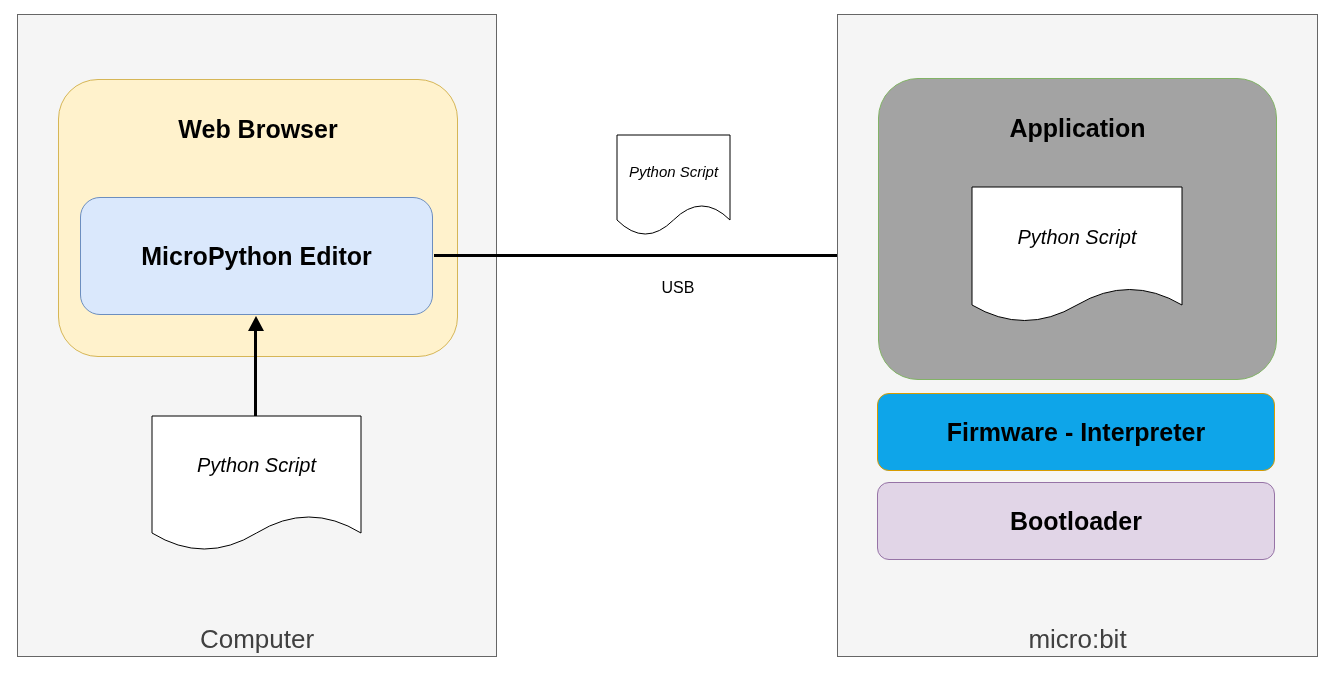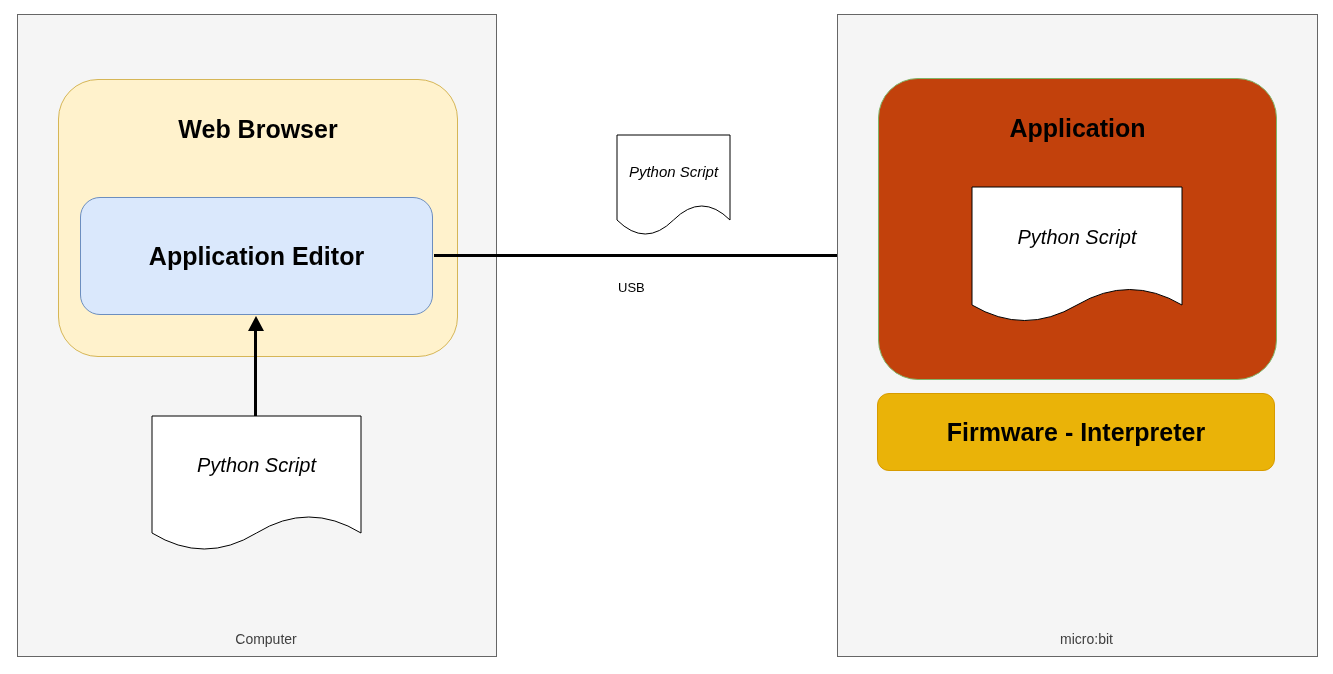--- a/index.html
+++ b/index.html
@@ -20,49 +20,49 @@
     position: absolute;
     background: #f5f5f5;
     border: 1px solid #666666;
     box-sizing: border-box;
   }
   #computer-container { left: 17px; top: 14px; width: 480px; height: 643px; }
   #microbit-container { left: 837px; top: 14px; width: 481px; height: 643px; }
   .container-label {
     position: absolute;
     bottom: 5px;
-    left: 9px;
+    left: 0;
     width: 100%;
     text-align: center;
-    font-size: 14px;
+    font-size: 26px;
     line-height: 24px;
     color: #404040;
   }
 
   
   .rounded-box {
     position: absolute;
     box-sizing: border-box;
   }
   #web-browser-box {
     left: 58px; top: 79px; width: 400px; height: 278px;
     background: #fff2cc; border: 1px solid #d6b656; border-radius: 40px;
   }
   #micropython-editor-box {
     left: 80px; top: 197px; width: 353px; height: 118px;
     background: #dae8fc; border: 1px solid #6c8ebf; border-radius: 20px;
     display: flex; align-items: center; justify-content: center;
   }
   #application-box {
     left: 878px; top: 78px; width: 399px; height: 302px;
-    background: #c2410c; border: 1px solid #82b366; border-radius: 40px;
+    background: #a3a3a3; border: 1px solid #82b366; border-radius: 40px;
   }
   #firmware-box {
     left: 877px; top: 393px; width: 398px; height: 78px;
-    background: #eab308; border: 1px solid #d79b00; border-radius: 12px;
+    background: #0ea5e9; border: 1px solid #d79b00; border-radius: 12px;
     display: flex; align-items: center; justify-content: center;
   }
   #bootloader-box {
     left: 877px; top: 482px; width: 398px; height: 78px;
     background: #e1d5e7; border: 1px solid #9673a6; border-radius: 12px;
     display: flex; align-items: center; justify-content: center;
   }
   .box-title {
     font-size: 25px;
     font-weight: bold;
@@ -123,41 +123,41 @@
     border-bottom: 15px solid #000000;
   }
   #usb-arrow-line { left: 434px; top: 254px; width: 522px; }
   #usb-arrow-head { left: 955px; top: 248px; }
   #script-arrow-line { left: 254px; top: 330px; height: 86px; }
   #script-arrow-head { left: 248px; top: 316px; }
 
   #usb-label {
     position: absolute;
     left: 618px; top: 276px; width: 120px;
-    text-align: left;
-    font-size: 13px;
+    text-align: center;
+    font-size: 16px;
     line-height: 24px;
     color: #000000;
   }
 </style>
 </head>
 <body>
 
 <div class="canvas">
 
   <div class="container" id="computer-container">
     <div class="container-label">Computer</div>
   </div>
 
   <div class="rounded-box" id="web-browser-box">
     <div class="box-title at-top">Web Browser</div>
   </div>
 
   <div class="rounded-box" id="micropython-editor-box">
-    <div class="box-title">Application Editor</div>
+    <div class="box-title">MicroPython Editor</div>
   </div>
 
   <div class="doc" id="doc-computer">
     <svg viewBox="0 0 209 140" preserveAspectRatio="none">
       <path d="M 0 0 L 209 0 L 209 117 Q 156.75 85 104.5 117 Q 52.25 149 0 117 Z"></path>
     </svg>
     <div class="doc-label">Python Script</div>
   </div>
 
   <div class="v-line" id="script-arrow-line"></div>
@@ -187,14 +187,17 @@
     <svg viewBox="0 0 210 140" preserveAspectRatio="none">
       <path d="M 0 0 L 210 0 L 210 118 Q 157.5 87 105 118 Q 52.5 149 0 118 Z"></path>
     </svg>
     <div class="doc-label">Python Script</div>
   </div>
 
   <div class="rounded-box" id="firmware-box">
     <div class="box-title">Firmware - Interpreter</div>
   </div>
 
+  <div class="rounded-box" id="bootloader-box">
+    <div class="box-title">Bootloader</div>
+  </div>
 
 </div>
 
 </body></html>

